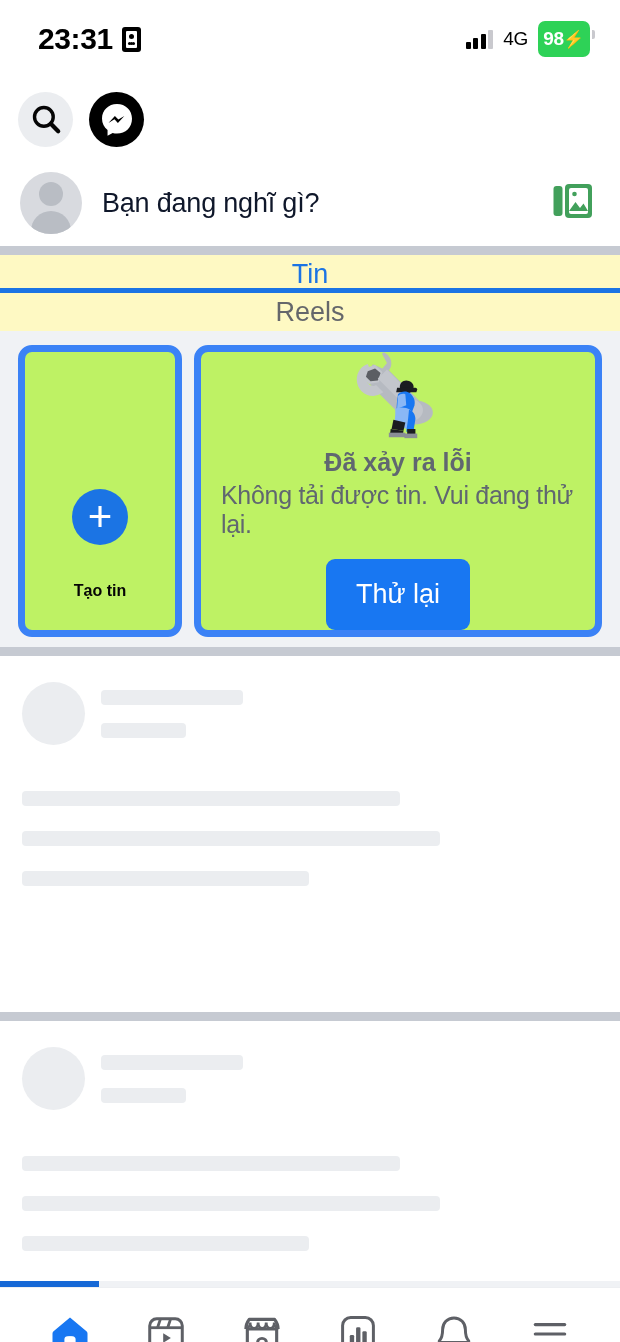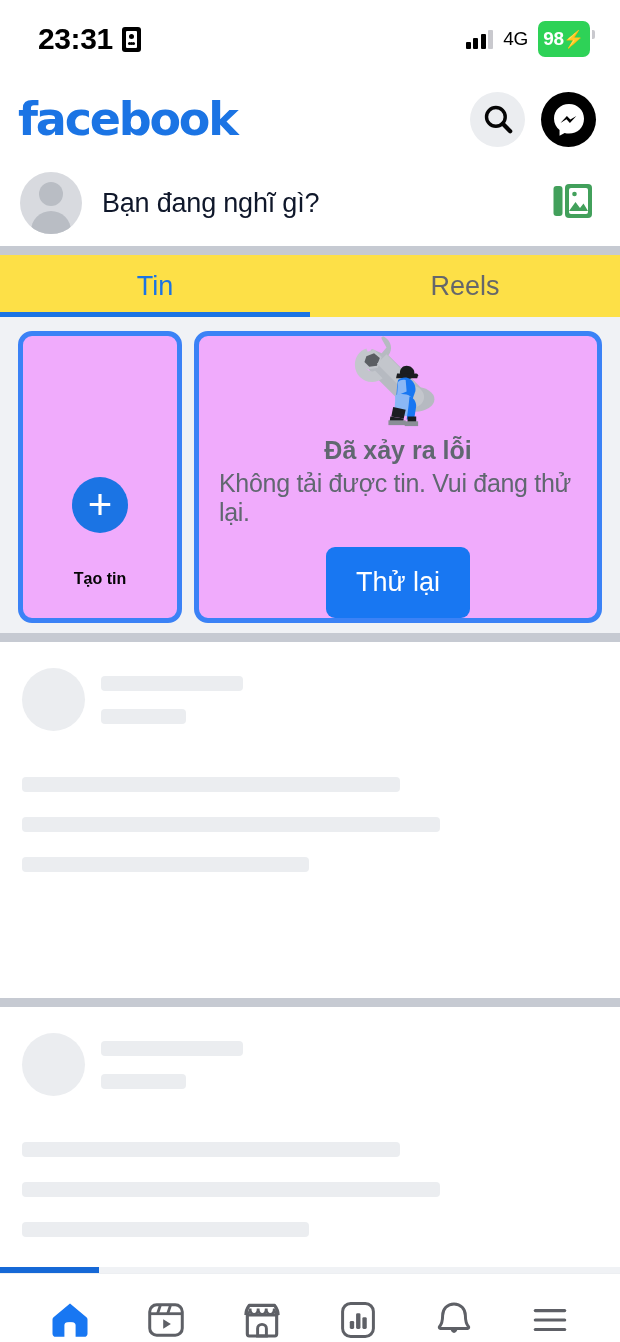--- a/index.html
+++ b/index.html
@@ -83,35 +83,35 @@
   }
   .avatar:after{
     content:""; position:absolute; left:50%; top:39px; transform:translateX(-50%);
     width:40px; height:34px; border-radius:20px 20px 0 0; background:#B9BDC4;
   }
   .composer-text{ flex:1; font-size:27px; color:#0f172a; letter-spacing:-0.2px; }
 
   .divider{ height:9px; background:#C6CAD2; }
 
   
-  .tabs{ display:flex; height:62px; background:#fde047; }
+  .tabs{ display:flex; height:76px; background:#fef9c3;flex-direction:column; }
   .tab{
     flex:1; display:flex; align-items:center; justify-content:center;
     font-size:27px; color:#65676B; position:relative;
   }
   .tab.active{ color:#1B74E4; font-weight:400; }
   .tab.active:after{
     content:""; position:absolute; left:0; right:0; bottom:0; height:5px; background:#1B74E4;
   }
 
   
   .stories-wrap{ background:#F0F2F5; padding:14px 0 10px 0; }
   .stories{ display:flex; gap:12px; padding:0 18px; }
   .story-card{
-    background:#f0abfc; border:5px solid #3b82f6; border-radius:14px;
+    background:#bef264; border:7px solid #3b82f6; border-radius:14px;
   }
   .create-card{
     width:164px; height:292px;
     display:flex; flex-direction:column; align-items:center; justify-content:flex-end;
     padding-bottom:30px; gap:22px; flex:none;
   }
   .plus-circle{
     width:56px; height:56px; border-radius:50%; background:#1B74E4;
     display:flex; align-items:center; justify-content:center;
   }
@@ -174,21 +174,20 @@
     </div>
     <div class="sb-net">4G</div>
     <div class="batt">
       <span class="batt-txt">98</span>
       <span class="batt-bolt">⚡</span>
     </div>
   </div>
 </div>
 
 <div class="fbheader">
-  <div class="wordmark">facebook</div>
   <div class="hdr-actions">
     <div class="circ">
       <svg width="34" height="34" viewBox="0 0 24 24">
         <circle cx="10.5" cy="10.5" r="6.6" fill="none" stroke="#050505" stroke-width="2.4"></circle>
         <line x1="15.4" y1="15.4" x2="20.6" y2="20.6" stroke="#050505" stroke-width="3" stroke-linecap="round"></line>
       </svg>
     </div>
     <div class="circ black">
       <svg width="36" height="36" viewBox="0 0 24 24">
         <path d="M12 2C6.3 2 2 6.2 2 11.7c0 3.1 1.4 5.9 3.7 7.7v3.8l3.4-1.9c.9.25 1.9.4 2.9.4 5.7 0 10-4.2 10-9.9C22 6.2 17.7 2 12 2z" fill="#fff"></path>

